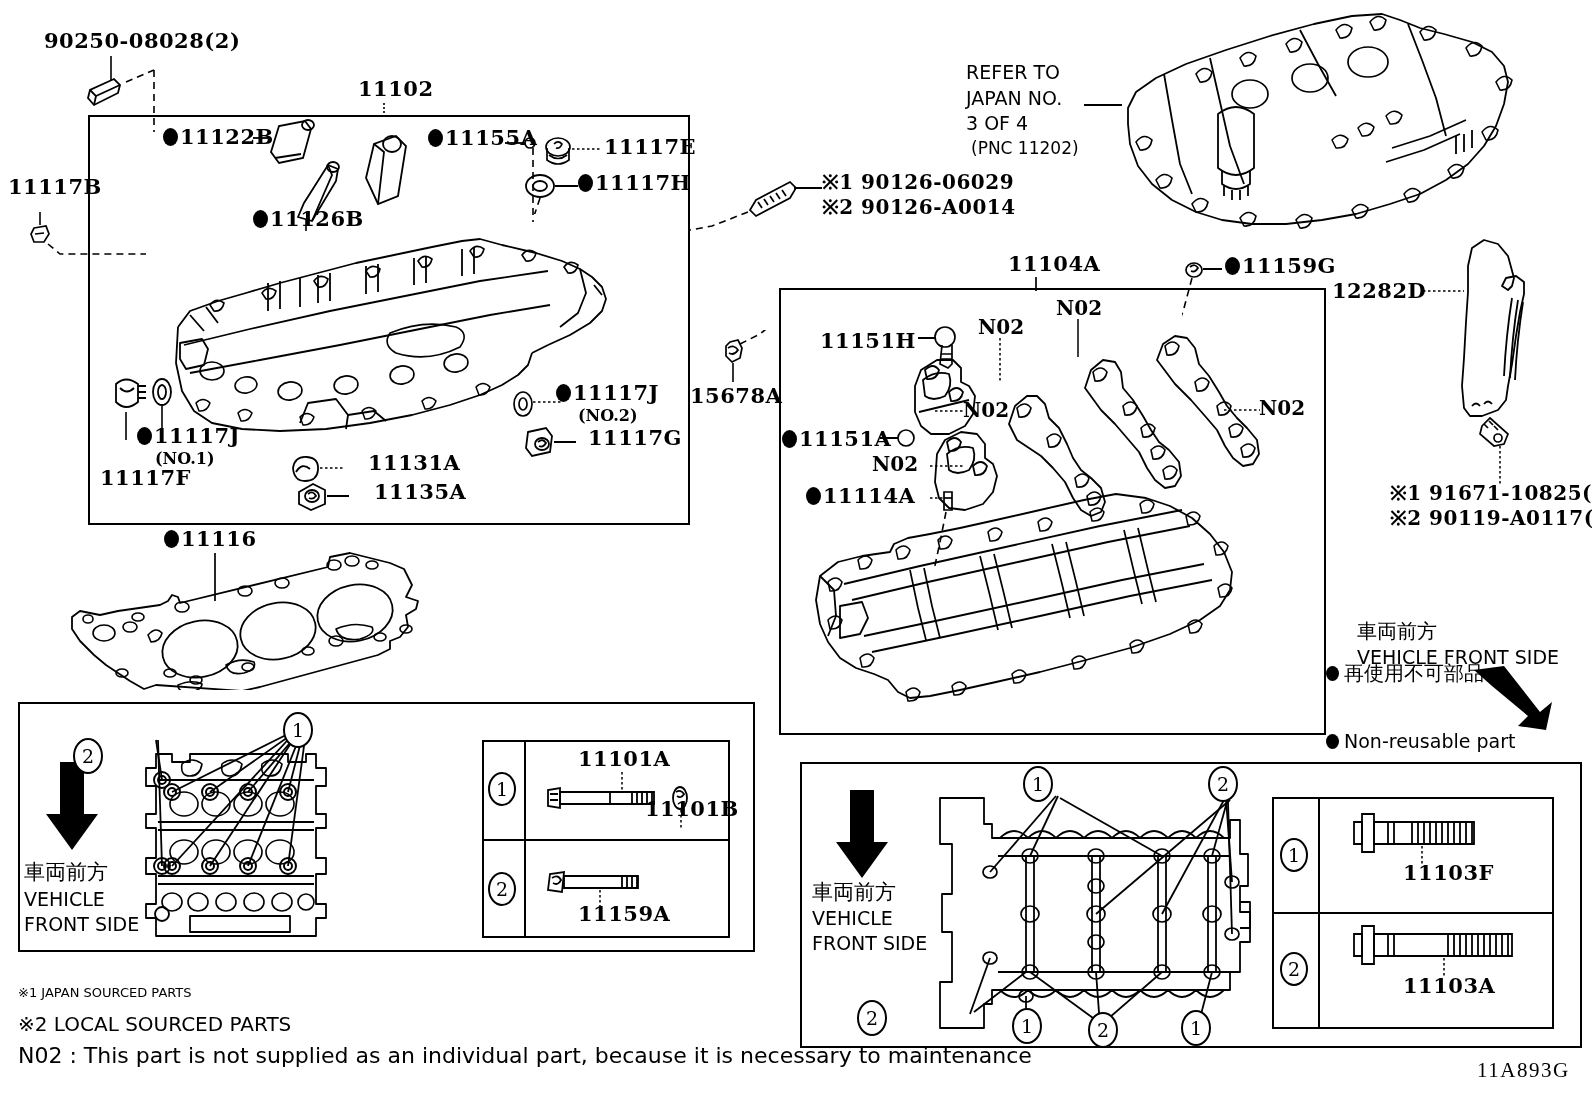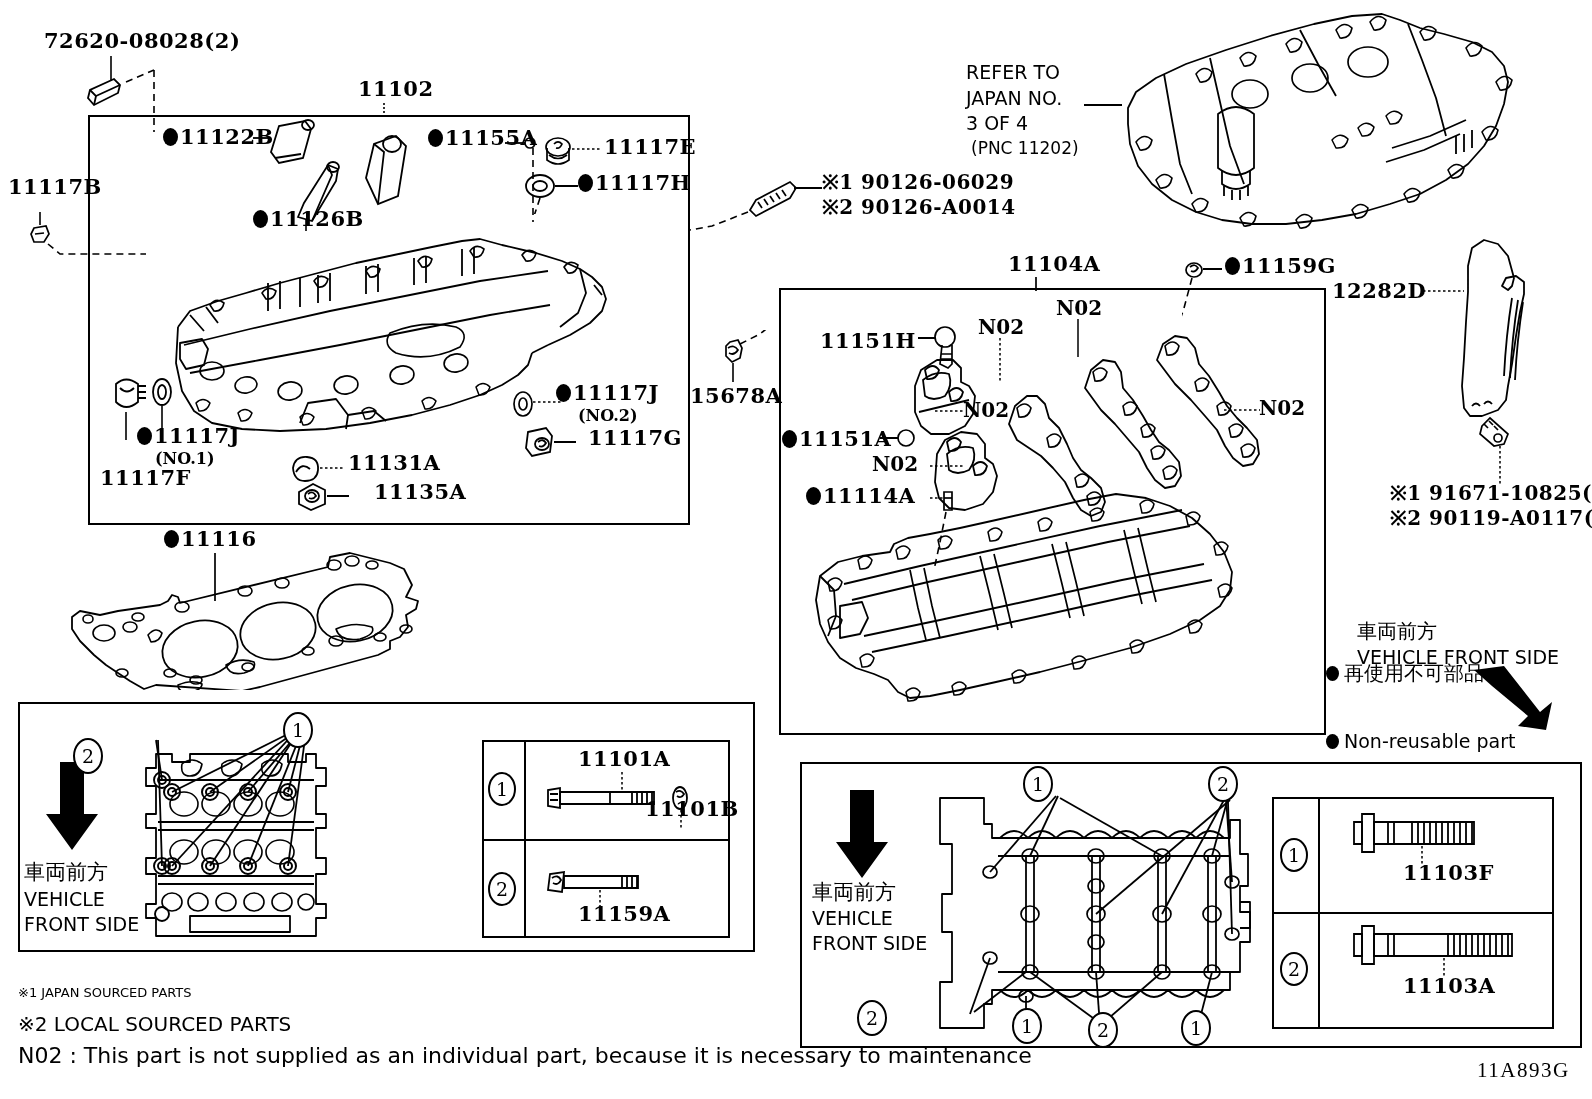--- a/index.html
+++ b/index.html
@@ -108,21 +108,21 @@
 
 <div id="page">
 
   <div class="box-solid" style="left:88px;top:115px;width:602px;height:410px;"></div>
 
   <div class="abs lbl" style="left:358px;top:78px;">11102</div>
   <svg class="abs" style="left:380px;top:103px;" width="8" height="16">
     <line x1="4" y1="0" x2="4" y2="16" stroke="#000" stroke-width="1.6" stroke-dasharray="2,2"></line>
   </svg>
 
-  <div class="abs lbl" style="left:44px;top:30px;">72620-08028(2)</div>
+  <div class="abs lbl" style="left:44px;top:30px;">90250-08028(2)</div>
   <svg class="abs" style="left:78px;top:52px;" width="300" height="80">
     <line x1="33" y1="4" x2="33" y2="28" stroke="#000" stroke-width="1.6"></line>
     <g fill="none" stroke="#000" stroke-width="1.8">
       <path d="M10 46 L12 38 L36 27 L42 33 L40 41 L16 53 Z"></path>
       <path d="M12 38 L18 44 L16 53"></path>
       <path d="M18 44 L42 33"></path>
     </g>
     <path d="M48 30 L76 18" stroke="#000" stroke-width="1.6" stroke-dasharray="7,5" fill="none"></path>
     <path d="M76 18 L76 250" stroke="#000" stroke-width="1.6" stroke-dasharray="7,5" fill="none"></path>
   </svg>
@@ -298,21 +298,21 @@
   </svg>
   <div class="abs lbl" style="left:588px;top:427px;">11117G</div>
 
   <svg class="abs" style="left:287px;top:452px;" width="80" height="34">
     <g fill="none" stroke="#000" stroke-width="1.8">
       <path d="M6 16 q2 -12 14 -11 q12 1 11 13 q-1 11 -13 11 q-11 0 -12 -13 Z"></path>
       <path d="M9 20 q6 -10 14 -3"></path>
     </g>
     <line x1="33" y1="16" x2="56" y2="16" stroke="#000" stroke-width="1.5" stroke-dasharray="2.5,2.5"></line>
   </svg>
-  <div class="abs lbl" style="left:348px;top:452px;">11131A</div>
+  <div class="abs lbl" style="left:368px;top:452px;">11131A</div>
 
   <svg class="abs" style="left:293px;top:478px;" width="80" height="36">
     <g fill="none" stroke="#000" stroke-width="1.8">
       <path d="M6 14 L20 6 L32 12 L32 26 L18 32 L6 26 Z"></path>
       <ellipse cx="19" cy="18" rx="7" ry="6"></ellipse>
       <path d="M15 16 q5 -4 8 2 q-3 4 -7 2"></path>
     </g>
     <line x1="34" y1="18" x2="56" y2="18" stroke="#000" stroke-width="2"></line>
   </svg>
   <div class="abs lbl" style="left:374px;top:481px;">11135A</div>

